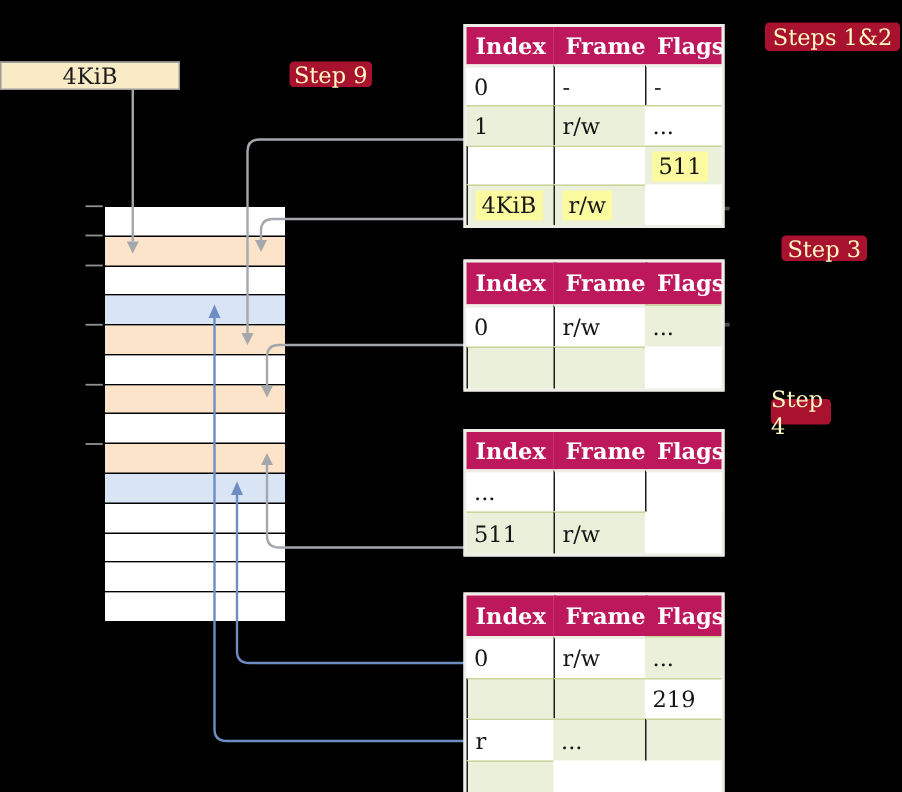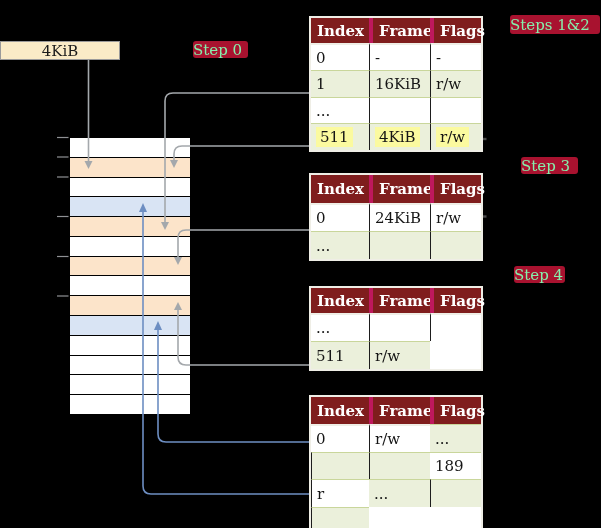--- a/index.html
+++ b/index.html
@@ -3,43 +3,43 @@
 <meta charset="utf-8">
 <style>
   html,body{margin:0;padding:0;background:#000;}
   .stage{position:relative;width:601px;height:528px;overflow:hidden;background:#000;
          font-family:"DejaVu Serif","Liberation Serif",serif;}
   
   .framebox{position:absolute;left:0;top:41px;width:120px;height:19px;background:#FAEBC7;
             border:1px solid #9a9a9a;display:flex;align-items:center;justify-content:center;
             font-size:15px;color:#1a1a1a;box-sizing:border-box;z-index:3;}
   
-  .badge{position:absolute;background:#A8122F;color:#86efac;border-radius:3px;display:flex;
-         align-items:center;font-size:15px;z-index:3;}
+  .badge{position:absolute;background:#A8122F;color:#fef9c3;border-radius:3px;display:flex;
+         align-items:center;justify-content:center;font-size:15px;z-index:3;}
   .b0{left:193px;top:41px;width:55px;height:17px;}
   .b12{left:510px;top:15px;width:90px;height:19px;}
   .b3{left:521px;top:157px;width:57px;height:17px;}
-  .b4{left:514px;top:266px;width:51px;height:17px;}
+  .b4{left:514px;top:266px;width:40px;height:17px;}
   
   .memory{position:absolute;left:69px;top:137px;width:122px;height:278px;border:1px solid #000;
           box-sizing:border-box;display:flex;flex-direction:column;z-index:1;}
   .mrow{flex:1;border-bottom:1px solid #000;}
   .mrow:last-child{border-bottom:none;}
   
   .lines{position:absolute;left:0;top:0;z-index:2;pointer-events:none;}
   
   .ptable{position:absolute;left:309px;width:174px;border:2px solid #EFEEE6;box-sizing:border-box;
           display:grid;grid-template-columns:58px 61px 51px;z-index:3;background:#fff;}
   .t1{top:16px;height:136px;grid-template-rows:25px 27px 27px 26px 27px;}
   .t2{top:173px;height:88px;grid-template-rows:28px 28px 28px;}
   .t3{top:286px;height:85px;grid-template-rows:25px 28px 28px;}
   .t4{top:395px;height:142px;grid-template-rows:27px 28px 27px 28px 28px;}
-  .hc{background:#7f1d1d;color:#fff;font-weight:bold;font-size:15px;display:flex;align-items:center;
+  .hc{background:#be185d;color:#fff;font-weight:bold;font-size:15px;display:flex;align-items:center;
       padding-left:6px;box-sizing:border-box;}
-  .hc.sep{border-left:4px solid #be185d;}
+  .hc.sep{border-left:2px solid #be185d;}
   .bc{background:#fff;color:#151515;font-size:15px;display:flex;align-items:center;padding-left:5px;
       box-sizing:border-box;border-top:1px solid #C9D69B;}
   .bc.first{border-top:2px solid #EFEEE6;}
   .bc.vsep{border-left:1px solid #1d1d1d;}
   .bc.sh{background:#EBF0DB;}
   .hl{background:#FBFA9F;padding:1px 4px;}
 </style>
 </head>
 <body>
 
@@ -101,61 +101,59 @@
       <line x1="481" y1="139" x2="486.5" y2="139"></line>
       <line x1="481" y1="216.5" x2="486.5" y2="216.5"></line>
     </g>
   </svg>
 
   <div class="framebox">
     <span>4KiB</span>
   </div>
 
   <div class="badge b0">
-      <span>Step 0</span>
+      <span>Step 9</span>
     </div>
   <div class="badge b12">
       <span>Steps 1&amp;2</span>
     </div>
   <div class="badge b3">
       <span>Step 3</span>
     </div>
   <div class="badge b4">
       <span>Step 4</span>
     </div>
 
   <div class="ptable t1">
       <div class="hc">Index</div>
       <div class="hc sep">Frame</div>
       <div class="hc sep">Flags</div>
       <div class="bc first">0</div>
       <div class="bc vsep first">-</div>
       <div class="bc vsep first">-</div>
       <div class="bc sh">1</div>
-      <div class="bc sh vsep">16KiB</div>
       <div class="bc sh vsep">r/w</div>
       <div class="bc">...</div>
       <div class="bc vsep"></div>
       <div class="bc vsep"></div>
       <div class="bc sh">
         <span class="hl">511</span>
       </div>
       <div class="bc sh vsep">
         <span class="hl">4KiB</span>
       </div>
       <div class="bc sh vsep">
         <span class="hl">r/w</span>
       </div>
     </div>
   <div class="ptable t2">
       <div class="hc">Index</div>
       <div class="hc sep">Frame</div>
       <div class="hc sep">Flags</div>
       <div class="bc first">0</div>
-      <div class="bc vsep first">24KiB</div>
       <div class="bc vsep first">r/w</div>
       <div class="bc sh">...</div>
       <div class="bc sh vsep"></div>
       <div class="bc sh vsep"></div>
     </div>
   <div class="ptable t3">
       <div class="hc">Index</div>
       <div class="hc sep">Frame</div>
       <div class="hc sep">Flags</div>
       <div class="bc first">...</div>
@@ -166,20 +164,20 @@
     </div>
   <div class="ptable t4">
       <div class="hc">Index</div>
       <div class="hc sep">Frame</div>
       <div class="hc sep">Flags</div>
       <div class="bc first">0</div>
       <div class="bc vsep first">r/w</div>
       <div class="bc sh">...</div>
       <div class="bc sh vsep"></div>
       <div class="bc sh vsep"></div>
-      <div class="bc">189</div>
+      <div class="bc">219</div>
       <div class="bc vsep">r</div>
       <div class="bc sh">...</div>
       <div class="bc sh vsep"></div>
       <div class="bc sh vsep"></div>
     </div>
 
 </div>
 
 </body></html>

